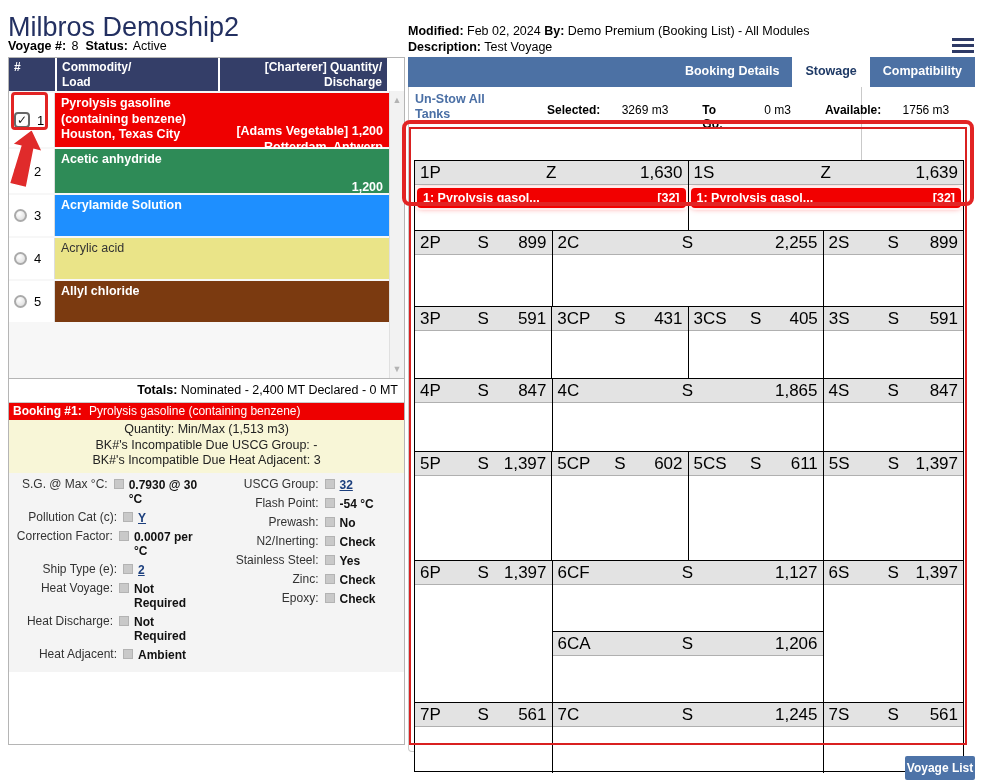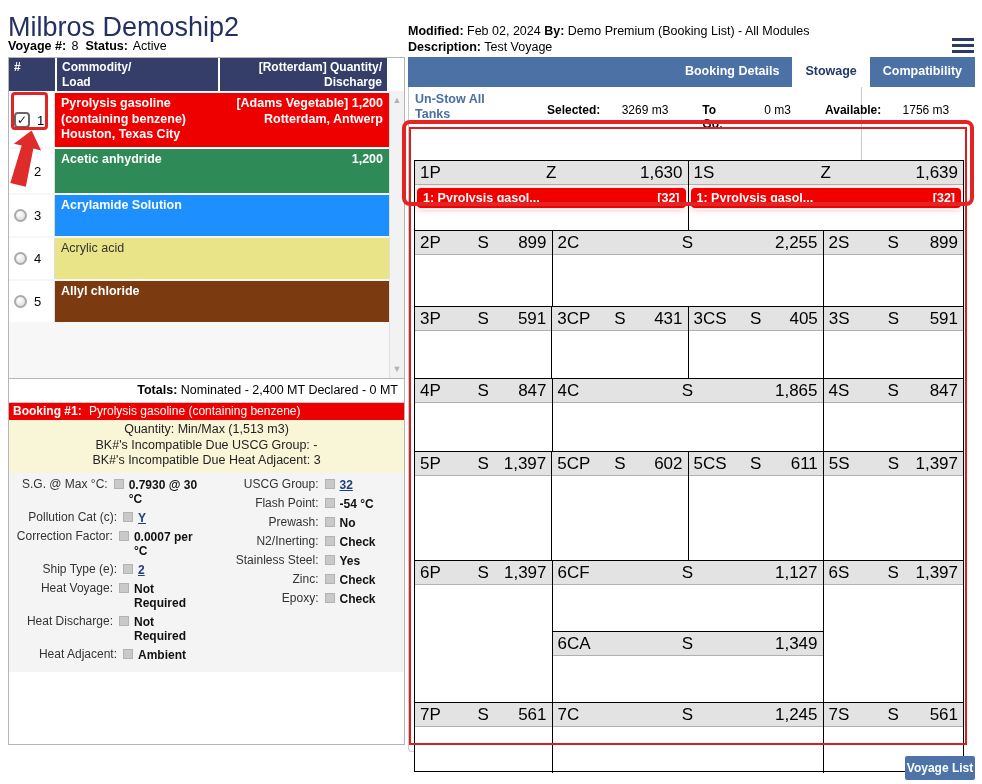--- a/index.html
+++ b/index.html
@@ -28,21 +28,21 @@
   #commodity-rows { position:absolute; left:0; top:2px; right:15px; }
   .c-row { display:flex; margin-bottom:2px; }
   .c-num { width:46px; background:#fff; border-right:1px solid #ddd; display:flex; align-items:center; padding-left:5px; gap:7px; }
   .c-num .num { font-size:13px; }
   .checkbox { width:16px; height:16px; border:2px solid #666; border-radius:4px; background:#fdfdfd;
     font-size:12px; font-weight:bold; color:#222; text-align:center; line-height:13px; cursor:pointer; }
   .radio { width:13px; height:13px; border:2px solid #aaa; border-radius:50%;
     background:radial-gradient(circle at 35% 30%, #fff, #d8d8d8); cursor:pointer; }
   .c-body { flex:1; padding:3px 6px 2px 6px; display:flex; justify-content:space-between; line-height:15.5px; font-size:12.5px; }
   .c-left { text-align:left; white-space:pre-line; }
-  .c-right { text-align:right; white-space:pre-line; }
+  .c-right { text-align:right; white-space:pre-line;margin-top:28px; }
   
   #list-scroll { position:absolute; right:0; top:0; width:15px; height:100%; background:#f2f2f2; border-left:1px solid #e0e0e0; }
   #list-scroll .arr { position:absolute; left:0; width:100%; text-align:center; font-size:9px; color:#b3b3b3; cursor:pointer; }
   #scroll-up { top:4px; } #scroll-down { bottom:4px; }
 
   #totals-row { height:24px; line-height:23px; text-align:right; padding-right:6px; background:#fff; border-bottom:1px solid #c9c9c9; font-size:12.5px; }
   #booking-bar { height:17px; background:#ee0000; color:#fff; font-size:12px; line-height:16px; padding-left:4px; }
   #booking-bar b { margin-right:4px; }
   #booking-info { background:#f8f6d7; text-align:center; padding:2px 0 4px 0; font-size:12.5px; line-height:15.5px; color:#222; }
   #props { display:flex; background:#f4f4f4; padding:4px 0 6px 0; }
@@ -123,21 +123,21 @@
       <div></div>
       <div></div>
       <div></div>
     </div>
 
   <div id="left-panel">
     <div id="lp-header">
       <div class="hcell h-num">#</div>
       <div class="hcell h-commodity">Commodity/
 Load</div>
-      <div class="hcell h-qty">[Rotterdam] Quantity/
+      <div class="hcell h-qty">[Charterer] Quantity/
 Discharge</div>
     </div>
     <div id="commodity-list">
       <div id="commodity-rows">
           <div class="c-row" style="height: 54px;">
             <div class="c-num">
               <div class="checkbox">✓</div>
               <span class="num">1</span>
             </div>
             <div class="c-body" style="background: rgb(239, 0, 0); color: rgb(255, 255, 255); font-weight: bold;">
@@ -485,21 +485,21 @@
                 <div class="thead">
                   <span class="tid">6CF</span>
                   <span class="tletter">S</span>
                   <span class="tcap">1,127</span>
                 </div>
               </div>
               <div class="tank">
                 <div class="thead">
                   <span class="tid">6CA</span>
                   <span class="tletter">S</span>
-                  <span class="tcap">1,349</span>
+                  <span class="tcap">1,206</span>
                 </div>
               </div>
             </div>
             <div class="g-col" style="flex-grow: 141;">
               <div class="tank">
                 <div class="thead">
                   <span class="tid">6S</span>
                   <span class="tletter">S</span>
                   <span class="tcap">1,397</span>
                 </div>

